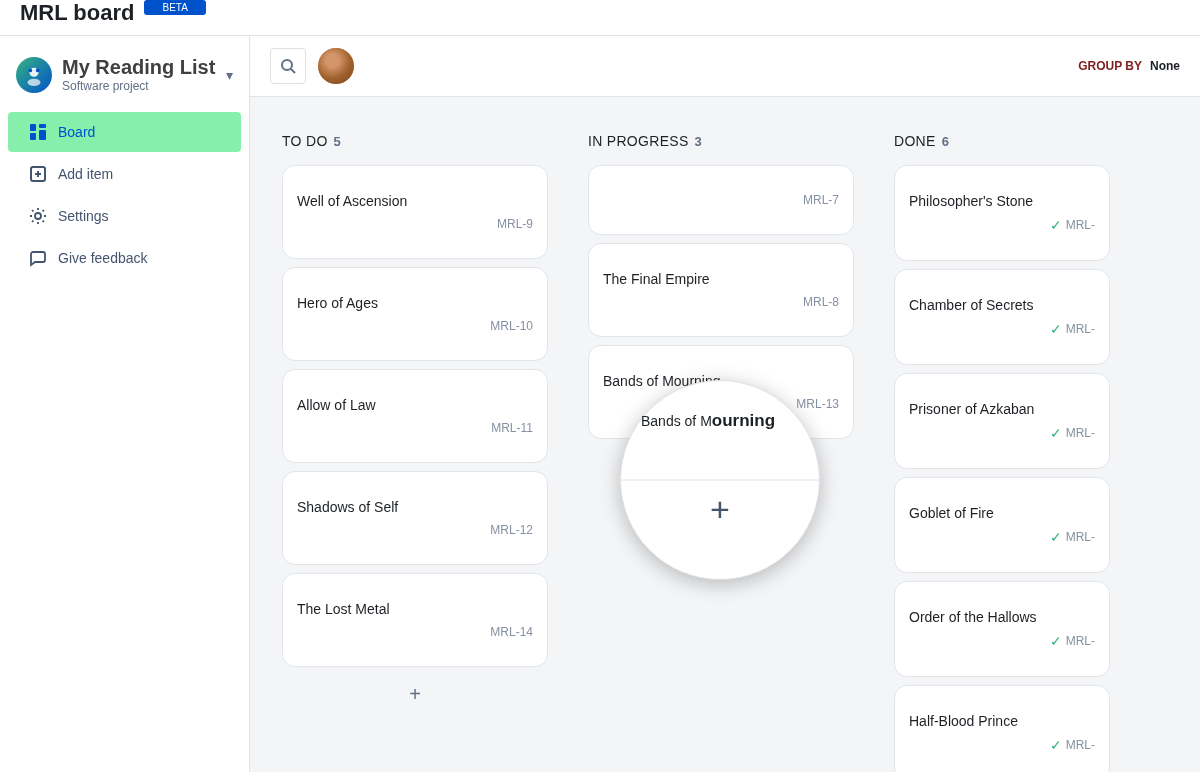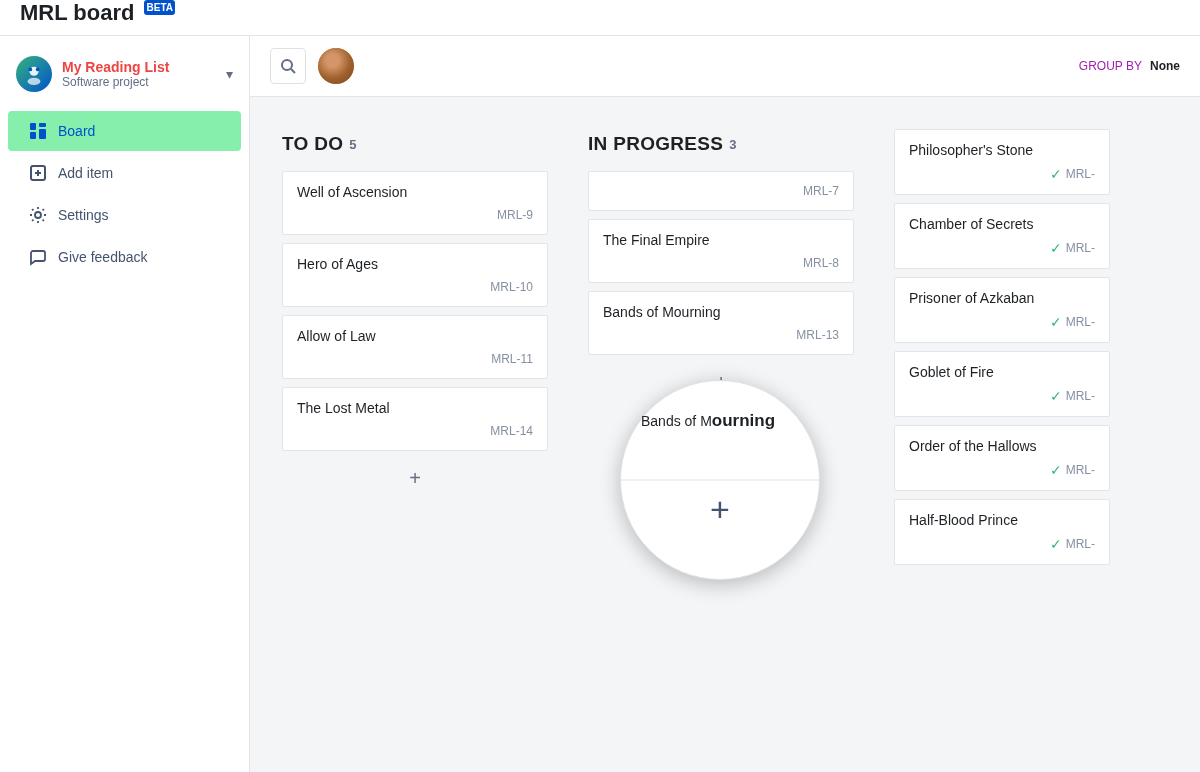--- a/index.html
+++ b/index.html
@@ -1,59 +1,59 @@
 <!DOCTYPE html>
 <html><head>
   <meta charset="utf-8">
   <style>
     * { box-sizing: border-box; margin: 0; padding: 0; }
     body { font-family: -apple-system, BlinkMacSystemFont, 'Segoe UI', sans-serif; background: #f4f5f7; display: flex; flex-direction: column; height: 772px; overflow: hidden; }
 
     
     .header { background: white; height: 36px; display: flex; align-items: flex-start; padding: 0 20px; border-bottom: 1px solid #e2e4e9; flex-shrink: 0; }
     .header-title { font-size: 22px; font-weight: 700; color: #1d2125; }
-    .beta-badge { background: #0052cc; color: white; font-size: 10px; font-weight: 700; padding: 2px 2px; border-radius: 3px; margin-left: 10px; vertical-align: middle; }
+    .beta-badge { background: #0052cc; color: white; font-size: 10px; font-weight: 400; padding: 2px 18px; border-radius: 3px; margin-left: 10px; vertical-align: middle; }
 
     
     .layout { display: flex; flex: 1; overflow: hidden; }
 
     
     .sidebar { width: 250px; background: white; border-right: 1px solid #e2e4e9; display: flex; flex-direction: column; flex-shrink: 0; padding-top: 10px; }
     .sidebar-project { display: flex; align-items: center; padding: 10px 16px; cursor: pointer; margin-bottom: 8px; }
     .sidebar-project-logo { width: 36px; height: 36px; border-radius: 50%; background: linear-gradient(135deg, #36b37e, #0052cc); display: flex; align-items: center; justify-content: center; flex-shrink: 0; }
     .sidebar-project-logo svg { width: 22px; height: 22px; }
     .sidebar-project-info { margin-left: 10px; flex: 1; }
-    .sidebar-project-name { font-size: 14px; font-weight: 600; color: #ef4444; }
+    .sidebar-project-name { font-size: 20px; font-weight: 600; color: #404040; }
     .sidebar-project-sub { font-size: 12px; color: #626f86; }
     .sidebar-project-chevron { color: #626f86; font-size: 14px; }
     .sidebar-item { display: flex; align-items: center; padding: 10px 20px; cursor: pointer; color: #44546f; font-size: 14px; font-weight: 500; border-radius: 4px; margin: 1px 8px; transition: background 0.1s; }
     .sidebar-item.active { background: #86efac; color: #0052cc; }
     .sidebar-item-icon { width: 20px; height: 20px; margin-right: 10px; display: flex; align-items: center; justify-content: center; flex-shrink: 0; }
 
     
     .main { flex: 1; display: flex; flex-direction: column; overflow: hidden; }
     .toolbar { background: white; padding: 12px 20px; display: flex; align-items: center; border-bottom: 1px solid #e2e4e9; gap: 12px; flex-shrink: 0; }
     .search-box { width: 36px; height: 36px; border: 1px solid #dfe1e6; border-radius: 4px; display: flex; align-items: center; justify-content: center; cursor: pointer; color: #626f86; background: white; }
     .avatar { width: 36px; height: 36px; border-radius: 50%; background: #c5763d; overflow: hidden; display: flex; align-items: center; justify-content: center; flex-shrink: 0; }
     .avatar-img { width: 36px; height: 36px; border-radius: 50%; background: linear-gradient(135deg, #8b6559 0%, #c5763d 50%, #a0522d 100%); position: relative; }
     .toolbar-right { margin-left: auto; display: flex; align-items: center; gap: 8px; }
-    .group-by-label { font-size: 12px; color: #a21caf; font-weight: 400; }
+    .group-by-label { font-size: 12px; color: #7f1d1d; font-weight: 700; }
     .group-by-value { font-size: 12px; color: #1d2125; font-weight: 600; }
 
     
     .board { flex: 1; overflow-x: auto; padding: 20px; display: flex; gap: 16px; align-items: flex-start; }
 
     
     .column { background: #f4f5f7; border-radius: 8px; width: 290px; flex-shrink: 0; padding: 12px; display: flex; flex-direction: column; gap: 8px; }
     .column-header { padding: 4px 0 8px 0; display: flex; align-items: center; gap: 6px; }
-    .column-title { font-size: 19px; font-weight: 700; color: #1d2125; text-transform: uppercase; letter-spacing: 0.3px; }
+    .column-title { font-size: 14px; font-weight: 400; color: #1d2125; text-transform: uppercase; letter-spacing: 0.3px; }
     .column-count { font-size: 13px; color: #626f86; font-weight: 600; }
 
     
-    .card { background: white; border-radius: 2px; padding: 12px 14px; border: 1px solid #e2e4e9; cursor: pointer; transition: box-shadow 0.1s; }
+    .card { background: white; border-radius: 13px; padding: 27px 14px; border: 1px solid #e2e4e9; cursor: pointer; transition: box-shadow 0.1s; }
     .card-title { font-size: 14px; color: #1d2125; font-weight: 400; margin-bottom: 8px; }
     .card-footer { display: flex; justify-content: flex-end; align-items: center; }
     .card-id { font-size: 12px; color: #8590a2; }
     .card-check { color: #36b37e; font-size: 14px; margin-right: 4px; }
 
     
     .add-card-btn { display: flex; align-items: center; justify-content: center; padding: 8px; cursor: pointer; color: #626f86; font-size: 20px; border-radius: 4px; transition: background 0.1s; }
 
     
     .cursor-overlay { position: fixed; width: 200px; height: 200px; background: white; border-radius: 50%; box-shadow: 0 4px 20px rgba(0,0,0,0.25); display: flex; align-items: center; justify-content: center; left: 620px; top: 380px; z-index: 100; border: 1px solid #e0e0e0; }
@@ -166,20 +166,26 @@
             <span class="card-id">MRL-10</span>
           </div>
         </div>
         <div class="card">
           <div class="card-title">Allow of Law</div>
           <div class="card-footer">
             <span class="card-id">MRL-11</span>
           </div>
         </div>
         <div class="card">
+          <div class="card-title">Shadows of Self</div>
+          <div class="card-footer">
+            <span class="card-id">MRL-12</span>
+          </div>
+        </div>
+        <div class="card">
           <div class="card-title">The Lost Metal</div>
           <div class="card-footer">
             <span class="card-id">MRL-14</span>
           </div>
         </div>
         <div class="add-card-btn">
           <span>+</span>
         </div>
       </div>
 
@@ -204,20 +210,24 @@
           <div class="card-footer">
             <span class="card-id">MRL-13</span>
           </div>
         </div>
         <div class="add-card-btn">
           <span>+</span>
         </div>
       </div>
 
       <div class="column" style="width:240px;">
+        <div class="column-header">
+          <span class="column-title">DONE</span>
+          <span class="column-count">6</span>
+        </div>
         <div class="card">
           <div class="card-title">Philosopher's Stone</div>
           <div class="card-footer">
             <span class="card-check">✓</span>
             <span class="card-id">MRL-</span>
           </div>
         </div>
         <div class="card">
           <div class="card-title">Chamber of Secrets</div>
           <div class="card-footer">

